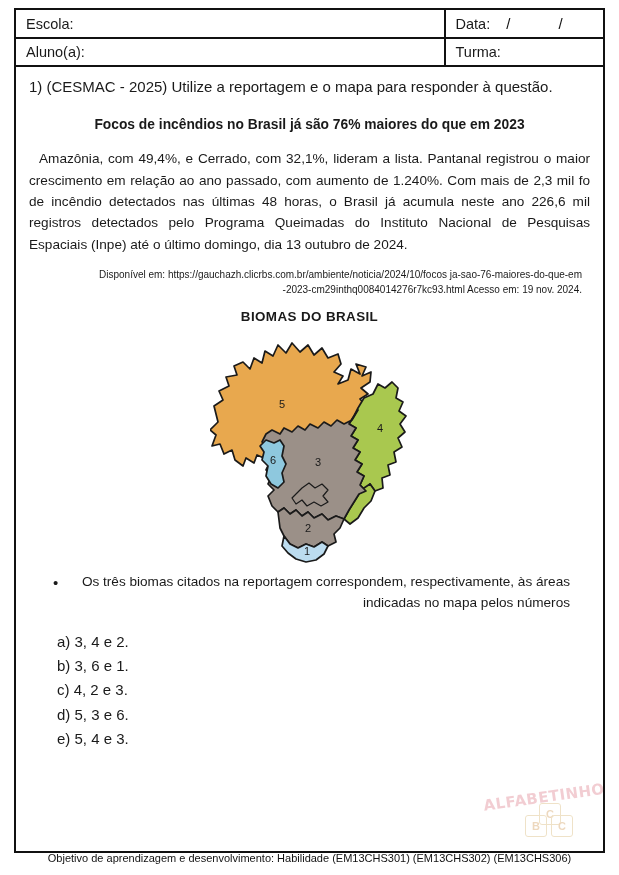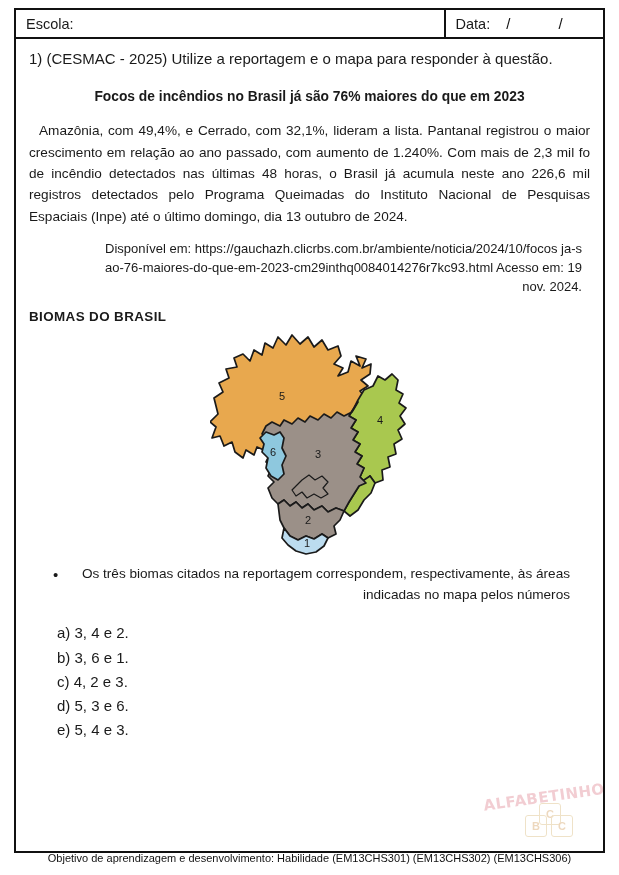--- a/index.html
+++ b/index.html
@@ -40,27 +40,27 @@
   .q-line { font-size: 15px; line-height: 1.45; margin-bottom: 17px; }
   .news-title {
     font-size: 13.8px; font-weight: bold; text-align: center;
     margin: 0 auto 14px auto; width: 92%; line-height: 1.4;
   }
   .news-body {
     font-size: 13.6px; line-height: 1.58; text-align: justify;
     text-indent: 10px; margin-bottom: 13px;
   }
   .source {
-    font-size: 13px; line-height: 1.45; text-align: right;
+    font-size: 10px; line-height: 1.45; text-align: right;
     padding: 0 8px 0 70px; color: #1a1a1a; margin-bottom: 12px;
     word-break: break-all;
   }
   .map-title {
-    font-weight: bold; font-size: 13.4px;
-    letter-spacing: .4px; margin-bottom: 4px;
+    text-align: center; font-weight: bold; font-size: 13.4px;
+    letter-spacing: .4px; margin-bottom: 12px;
   }
   .map-wrap { display: flex; justify-content: center; margin-bottom: 6px; }
 
   
   .bullet-row { display: flex; gap: 9px; padding: 0 20px 0 24px; margin-top: 8px; }
   .bullet-dot { font-size: 15px; line-height: 1.5; }
   .bullet-text { font-size: 13.6px; line-height: 1.52; text-align: right; }
 
   
   .options { padding: 16px 0 0 28px; }
@@ -93,20 +93,24 @@
 <body>
 
 <div class="page">
   <div class="sheet">
 
     <table class="id-table">
       <tbody>
           <tr>
         <td class="left"><span>Escola:</span></td>
         <td class="right"><span>Data:</span><span class="date-slashes">/      /</span></td>
+      </tr>
+      <tr>
+        <td class="left"><span>Aluno(a):</span></td>
+        <td class="right"><span>Turma:</span></td>
       </tr>
     </tbody>
       </table>
 
     <div class="body">
 
       <div class="q-line">1) (CESMAC - 2025) Utilize a reportagem e o mapa para responder à questão.</div>
 
       <div class="news-title">Focos de incêndios no Brasil já são 76% maiores do que em 2023</div>
 

